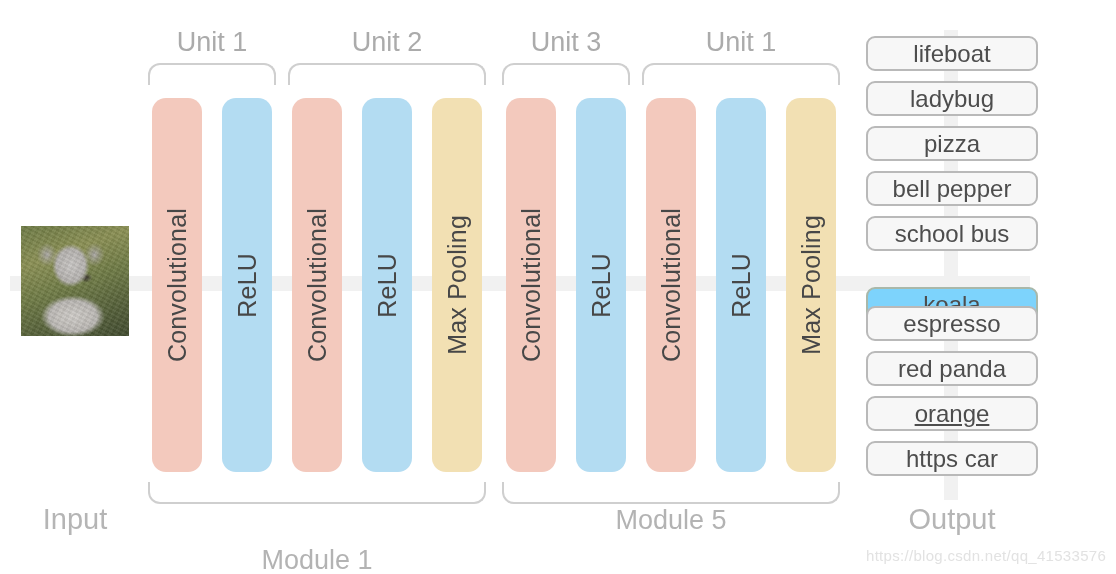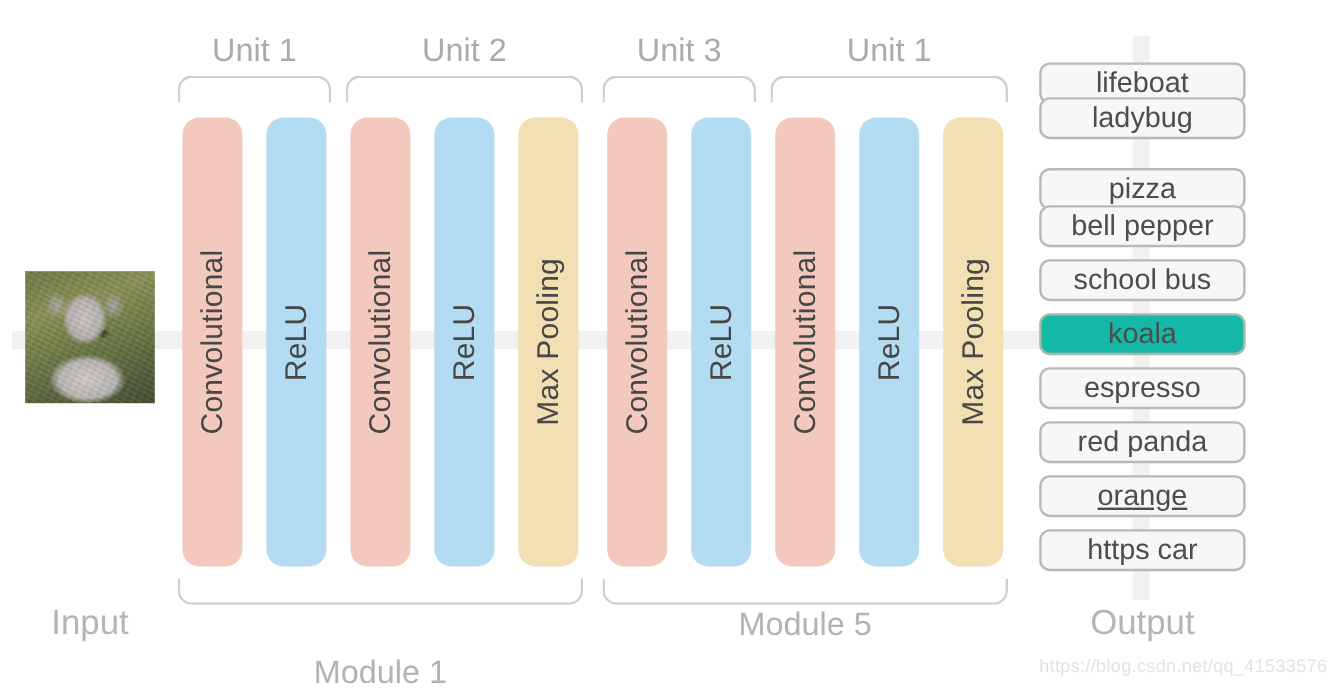--- a/index.html
+++ b/index.html
@@ -128,22 +128,23 @@
     border: 2px solid #b9b9b9;
     border-radius: 9px;
     background: #f7f7f7;
     display: flex;
     align-items: center;
     justify-content: center;
     font-size: 24px;
     color: #4d4d4d;
   }
   .chip.selected {
-    background: #14b8a6;
+    background: #7dd3fc;
     border-color: #a9b8aa;
+    margin-top: 26px;
   }
 
   
   .caption {
     position: absolute;
     font-size: 29px;
     color: #b5b5b5;
     text-align: center;
   }
   #caption-input  { left: 12px;  top: 503px; width: 126px; }
@@ -212,23 +213,23 @@
         <span class="vtext">Max Pooling</span>
       </div>
     </div>
   <div id="module-brackets">
       <div class="mbracket" style="left: 148px; width: 338px;"></div>
       <div class="mlabel" style="left: 148px; width: 338px; margin-top: 40px;">Module 1</div>
       <div class="mbracket" style="left: 502px; width: 338px;"></div>
       <div class="mlabel" style="left: 502px; width: 338px;">Module 5</div>
     </div>
   <div id="output-chips">
-      <div class="chip" style="top: 52px;">lifeboat</div>
+      <div class="chip" style="top: 36px;">lifeboat</div>
       <div class="chip" style="top: 81px;">ladybug</div>
-      <div class="chip" style="top: 140px;">pizza</div>
+      <div class="chip" style="top: 126px;">pizza</div>
       <div class="chip" style="top: 171px;">bell pepper</div>
       <div class="chip" style="top: 216px;">school bus</div>
       <div class="chip selected" style="top: 261px;">koala</div>
       <div class="chip" style="top: 306px;">espresso</div>
       <div class="chip" style="top: 351px;">red panda</div>
       <div class="chip" style="top: 396px; text-decoration: underline;">orange</div>
       <div class="chip" style="top: 441px;">https car</div>
     </div>
 
   <div class="caption" id="caption-input">Input</div>

